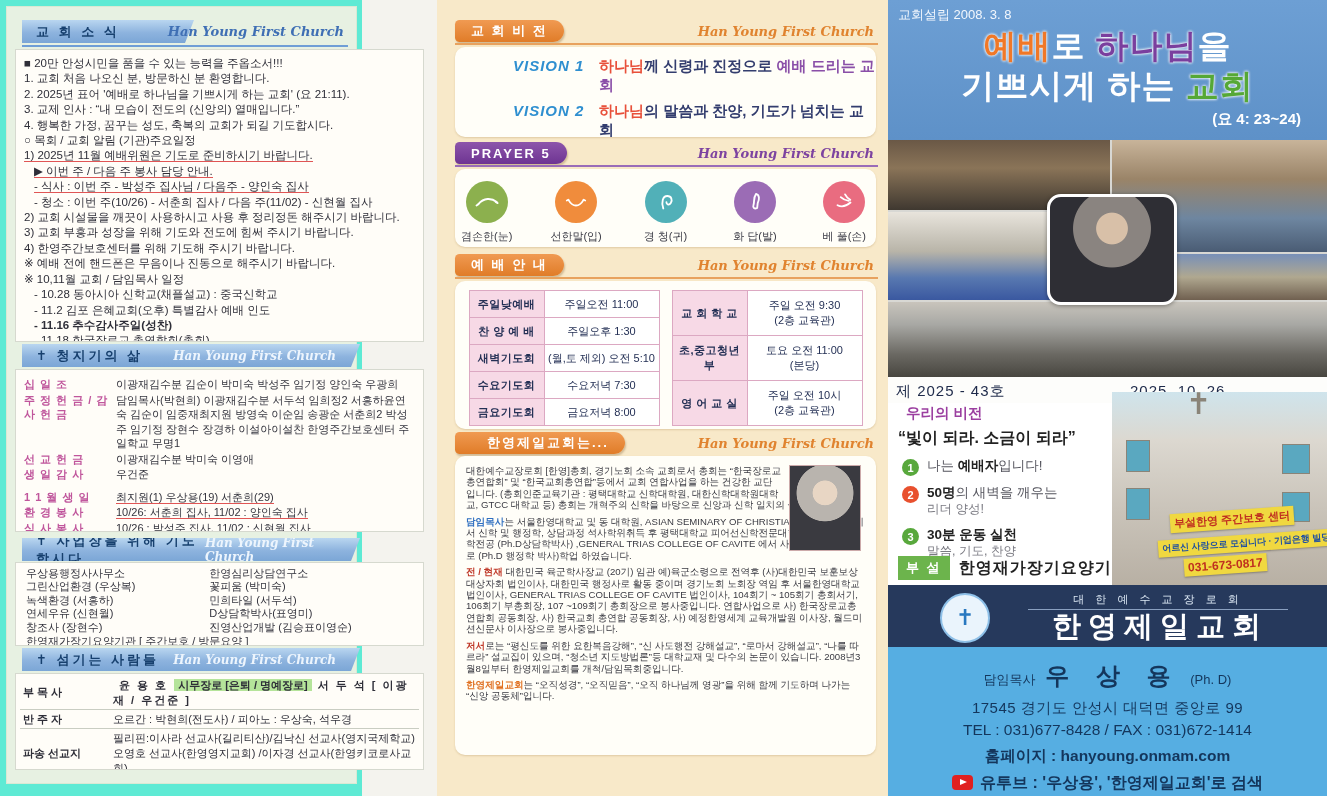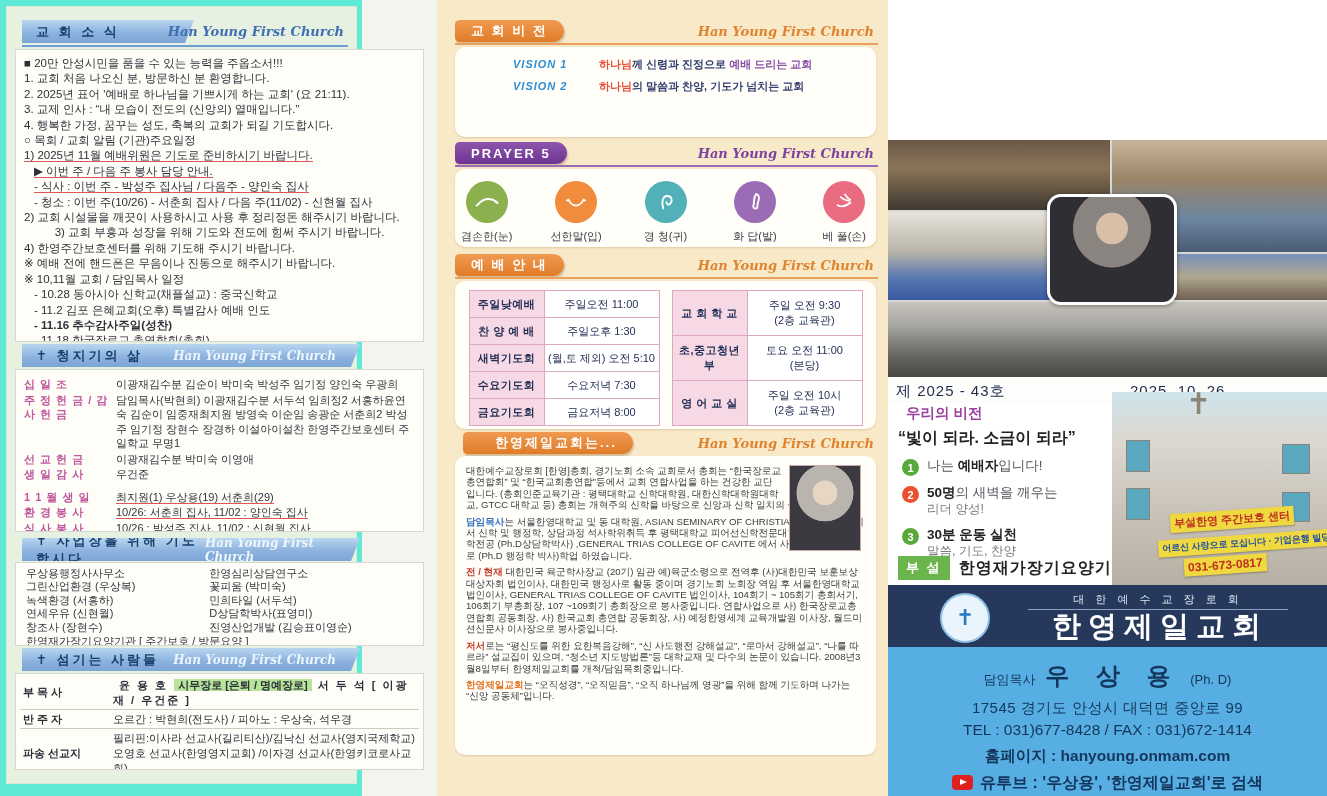--- a/index.html
+++ b/index.html
@@ -39,21 +39,21 @@
        color:#fff;font-weight:bold;font-size:13px;letter-spacing:2px;box-shadow:1px 2px 2px rgba(120,80,30,.3);}
   .tag.orange{background:linear-gradient(180deg,#f09a52,#e07c28);}
   .tag.purple{background:linear-gradient(180deg,#8d55ab,#6e3492);}
   .mbrand{position:absolute;font-family:"DejaVu Serif","Liberation Serif",serif;font-style:italic;font-weight:bold;font-size:13px;}
   .mbrand.orange{color:#e0832f;}
   .mbrand.purple{color:#7d43a0;}
   .mhr{position:absolute;height:1.5px;}
   .mhr.orange{background:#e8a25e;}
   .mhr.purple{background:#9a6cb8;}
   .mcard{position:absolute;background:#fffef8;border-radius:10px;box-shadow:0 1px 2px rgba(150,110,50,.25);box-sizing:border-box;overflow:hidden;}
-  .vis-line{display:flex;align-items:baseline;font-size:11px;font-weight:bold;margin:7px 0 0 58px;}
+  .vis-line{display:flex;align-items:baseline;font-size:15px;font-weight:bold;margin:7px 0 0 58px;}
   .vis-label{font-style:italic;color:#2f8fd0;width:86px;flex:none;letter-spacing:1px;}
   .seg-red{color:#e8503a;}
   .seg-navy{color:#333d6e;}
   .seg-purple{color:#8a4fa8;}
   .pray-row{display:flex;justify-content:center;gap:26px;padding-top:12px;}
   .pray-item{text-align:center;width:64px;}
   .pray-circ{width:42px;height:42px;border-radius:50%;margin:0 auto;display:flex;align-items:center;justify-content:center;}
   .pray-label{font-size:11px;margin-top:6px;color:#3a3a44;}
   .wt{border-collapse:collapse;}
   .wt td{border:1px solid #dca8c2;font-size:11px;text-align:center;color:#243055;}
@@ -146,21 +146,21 @@
           <div class="news-line" style="padding-left: 0px;"><span>1. 교회 처음 나오신 분, 방문하신 분 환영합니다.</span></div>
           <div class="news-line" style="padding-left: 0px;"><span>2. 2025년 표어 '예배로 하나님을 기쁘시게 하는 교회' (요 21:11).</span></div>
           <div class="news-line" style="padding-left: 0px;"><span>3. 교제 인사 : “내 모습이 전도의 (신앙의) 열매입니다.”</span></div>
           <div class="news-line" style="padding-left: 0px;"><span>4. 행복한 가정, 꿈꾸는 성도, 축복의 교회가 되길 기도합시다.</span></div>
           <div class="news-line" style="padding-left: 0px;"><span>○ 목회 / 교회 알림 (기관)주요일정</span></div>
           <div class="news-line" style="padding-left: 0px;"><span class="u-red">1) 2025년 11월 예배위원은 기도로 준비하시기 바랍니다.</span></div>
           <div class="news-line" style="padding-left: 10px;"><span class="u-red">▶ 이번 주 / 다음 주 봉사 담당 안내.</span></div>
           <div class="news-line" style="padding-left: 10px;"><span class="u-red">- 식사 : 이번 주 - 박성주 집사님 / 다음주 - 양인숙 집사</span></div>
           <div class="news-line" style="padding-left: 10px;"><span>- 청소 : 이번 주(10/26) - 서춘희 집사 / 다음 주(11/02) - 신현월 집사</span></div>
           <div class="news-line" style="padding-left: 0px;"><span>2) 교회 시설물을 깨끗이 사용하시고 사용 후 정리정돈 해주시기 바랍니다.</span></div>
-          <div class="news-line" style="padding-left: 0px; text-align: center;"><span>3) 교회 부흥과 성장을 위해 기도와 전도에 힘써 주시기 바랍니다.</span></div>
+          <div class="news-line" style="padding-left: 0px;"><span>3) 교회 부흥과 성장을 위해 기도와 전도에 힘써 주시기 바랍니다.</span></div>
           <div class="news-line" style="padding-left: 0px;"><span>4) 한영주간보호센터를 위해 기도해 주시기 바랍니다.</span></div>
           <div class="news-line" style="padding-left: 0px;"><span>※ 예배 전에 핸드폰은 무음이나 진동으로 해주시기 바랍니다.</span></div>
           <div class="news-line" style="padding-left: 0px;"><span>※ 10,11월 교회 / 담임목사 일정</span></div>
           <div class="news-line" style="padding-left: 10px;"><span>- 10.28 동아시아 신학교(채플설교) : 중국신학교</span></div>
           <div class="news-line" style="padding-left: 10px;"><span>- 11.2 김포 은혜교회(오후) 특별감사 예배 인도</span></div>
           <div class="news-line" style="padding-left: 10px; font-weight: bold;"><span>- 11.16 추수감사주일(성찬)</span></div>
           <div class="news-line" style="padding-left: 10px;"><span>- 11.18 한국장로교 총연합회(총회)</span></div>
         </div>
     </div>
 
@@ -378,39 +378,45 @@
                 <td class="val">
                   <div>주일 오전 10시</div>
                   <div>(2층 교육관)</div>
                 </td>
               </tr>
             </tbody>
           </table>
       </div>
     </div>
 
-    <div class="tag orange" style="left:26px;top:432px;padding-left:32px;">한영제일교회는...</div>
+    <div class="tag orange" style="left:18px;top:432px;padding-left:32px;">한영제일교회는...</div>
     <div class="mbrand orange" style="right:14px;top:436px;">Han Young First Church</div>
     <div class="mcard" style="left:18px;top:456px;width:421px;height:299px;padding:9px 11px;">
       <div class="portrait">
         <div class="ph"></div>
         <div class="cap1">담 임 목 사</div>
         <div class="cap2">우 상 용</div>
       </div>
       <div id="about-paragraphs">
           <p class="about-p">대한예수교장로회 [한영]총회, 경기노회 소속 교회로서 총회는 “한국장로교총연합회” 및 “한국교회총연합”등에서 교회 연합사업을 하는 건강한 교단입니다. (총회인준교육기관 : 평택대학교 신학대학원, 대한신학대학원대학교, GTCC 대학교 등) 총회는 개혁주의 신학을 바탕으로 신앙과 신학 일치의 삶을 실천합니다.</p>
           <p class="about-p"><span class="lead-blue">담임목사</span>는 서울한영대학교 및 동 대학원, ASIAN SEMINARY OF CHRISTIAN MINISTRIES에서 신학 및 행정학, 상담과정 석사학위취득 후 평택대학교 피어선신학전문대학원 신학과 상담학전공 (Ph.D상담학박사) ,GENERAL TRIAS COLLEGE OF CAVITE 에서 사무행정학 전공으로 (Ph.D 행정학 박사)학업 하였습니다.</p>
           <p class="about-p"><span class="lead-red">전 / 현재</span> 대한민국 육군학사장교 (20기) 임관 예)육군소령으로 전역후 (사)대한민국 보훈보상대상자회 법인이사, 대한민국 행정사로 활동 중이며 경기노회 노회장 역임 후 서울한영대학교 법인이사, GENERAL TRIAS COLLEGE OF CAVITE 법인이사, 104회기 ~ 105회기 총회서기, 106회기 부총회장, 107 ~109회기 총회장으로 봉사중입니다. 연합사업으로 사) 한국장로교총연합회 공동회장, 사) 한국교회 총연합 공동회장, 사) 예정한영세계 교육개발원 이사장, 월드미션신문사 이사장으로 봉사중입니다.</p>
           <p class="about-p"><span class="lead-red">저서</span>로는 “평신도를 위한 요한복음강해”, “신 사도행전 강해설교”, “로마서 강해설교”, “나를 따르라” 설교집이 있으며, “청소년 지도방법론”등 대학교재 및 다수의 논문이 있습니다. 2008년3월8일부터 한영제일교회를 개척/담임목회중입니다.</p>
           <p class="about-p"><span class="lead-orange">한영제일교회</span>는 “오직성경”, “오직믿음”, “오직 하나님께 영광”을 위해 함께 기도하며 나가는 “신앙 공동체”입니다.</p>
         </div>
     </div>
   </div>
 
   <div class="panel p-right">
+    <div class="r-top">
+      <div class="founded">교회설립 2008. 3. 8</div>
+      <div class="r-title t1" id="title-line1"><span class="t-orange">예배</span><span class="t-white">로 </span><span class="t-purple">하나님</span><span class="t-white">을</span></div>
+      <div class="r-title t2" id="title-line2"><span class="t-white">기쁘시게 하는 </span><span class="t-green">교회</span></div>
+      <div class="verse">(요 4: 23~24)</div>
+    </div>
 
     <div class="collage">
       <div class="ph phA"></div>
       <div class="ph phB"></div>
       <div class="ph phC"></div>
       <div class="ph phD"></div>
       <div class="ph phE"></div>
       <div class="portraitR"></div>
     </div>
 

